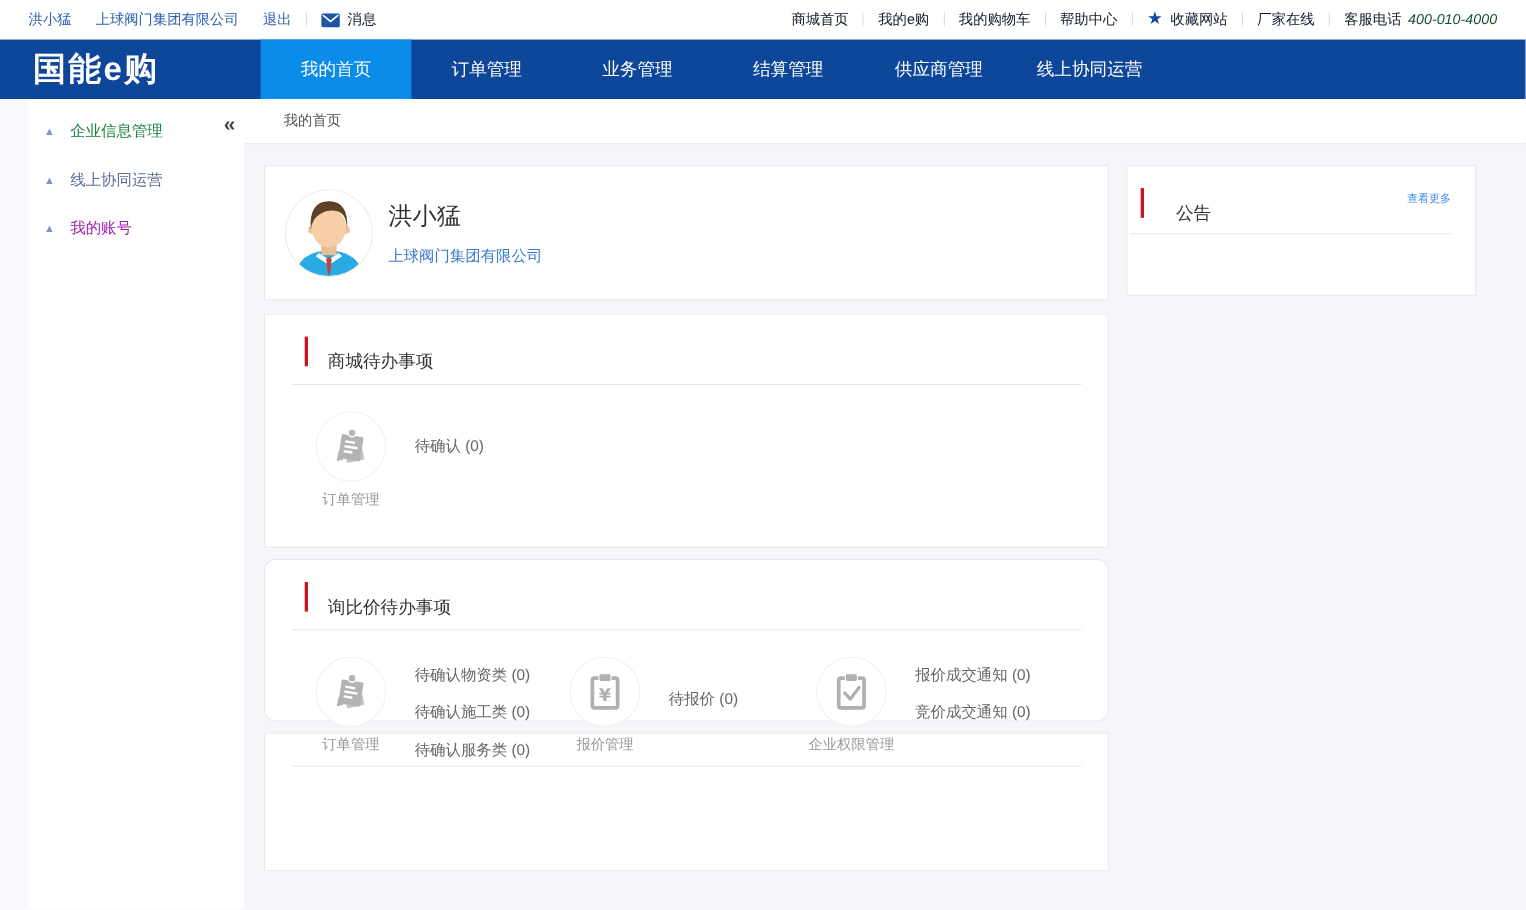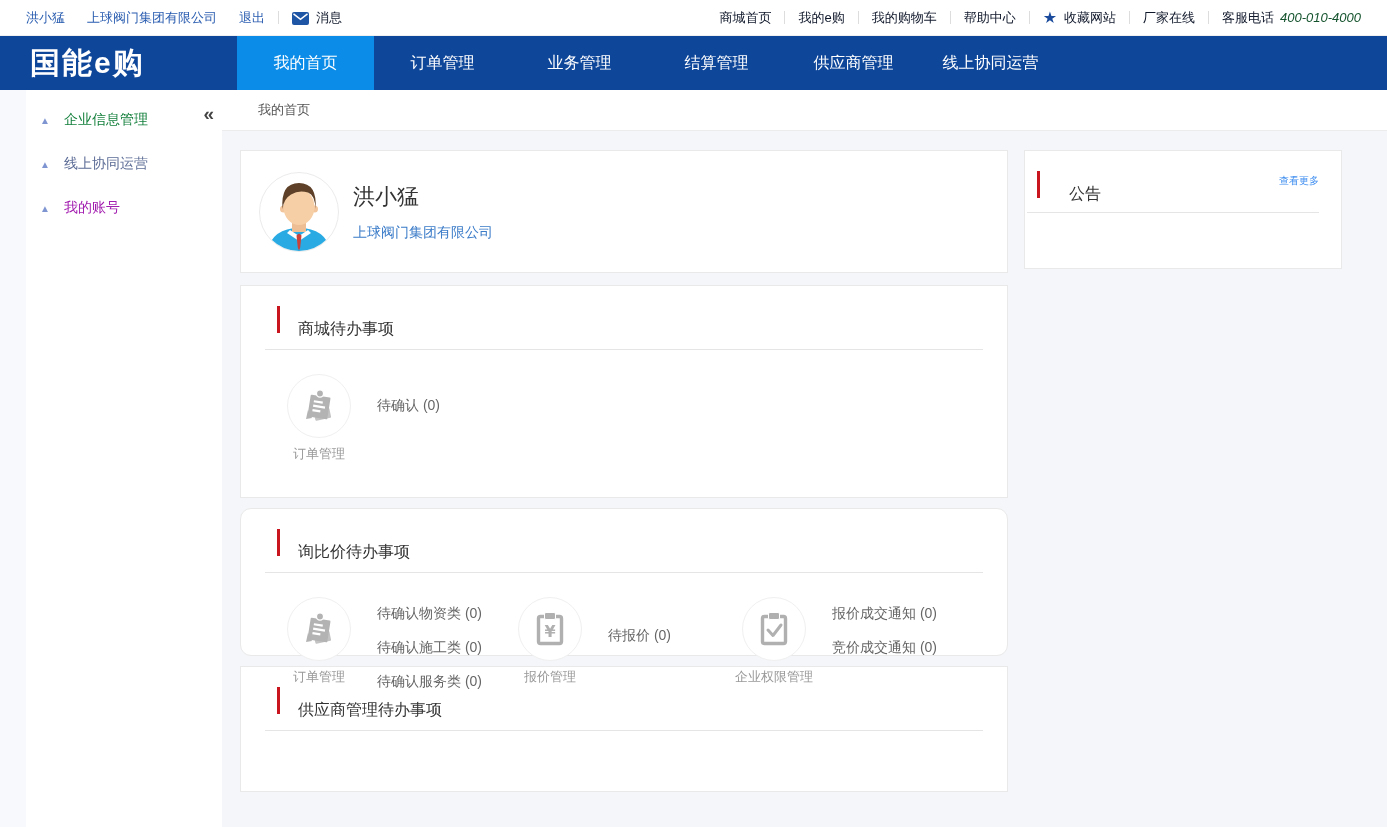--- a/index.html
+++ b/index.html
@@ -280,24 +280,20 @@
               <div class="item-col">
                 <div class="todo-item">报价成交通知  (0)</div>
                 <div class="todo-item">竞价成交通知  (0)</div>
               </div>
             </div>
 
           </div>
         </div>
 
         <div class="card section-card supplier-card">
-          <div class="sec-head">
-            <div class="red-bar"></div>
-            <div class="sec-title">供应商管理待办事项</div>
-          </div>
           <div class="sec-divider"></div>
         </div>
 
       </div>
 
       <div class="side-col">
         <div class="card ann-card">
           <div class="sec-head">
             <div class="red-bar"></div>
             <div class="sec-title">公告</div>

